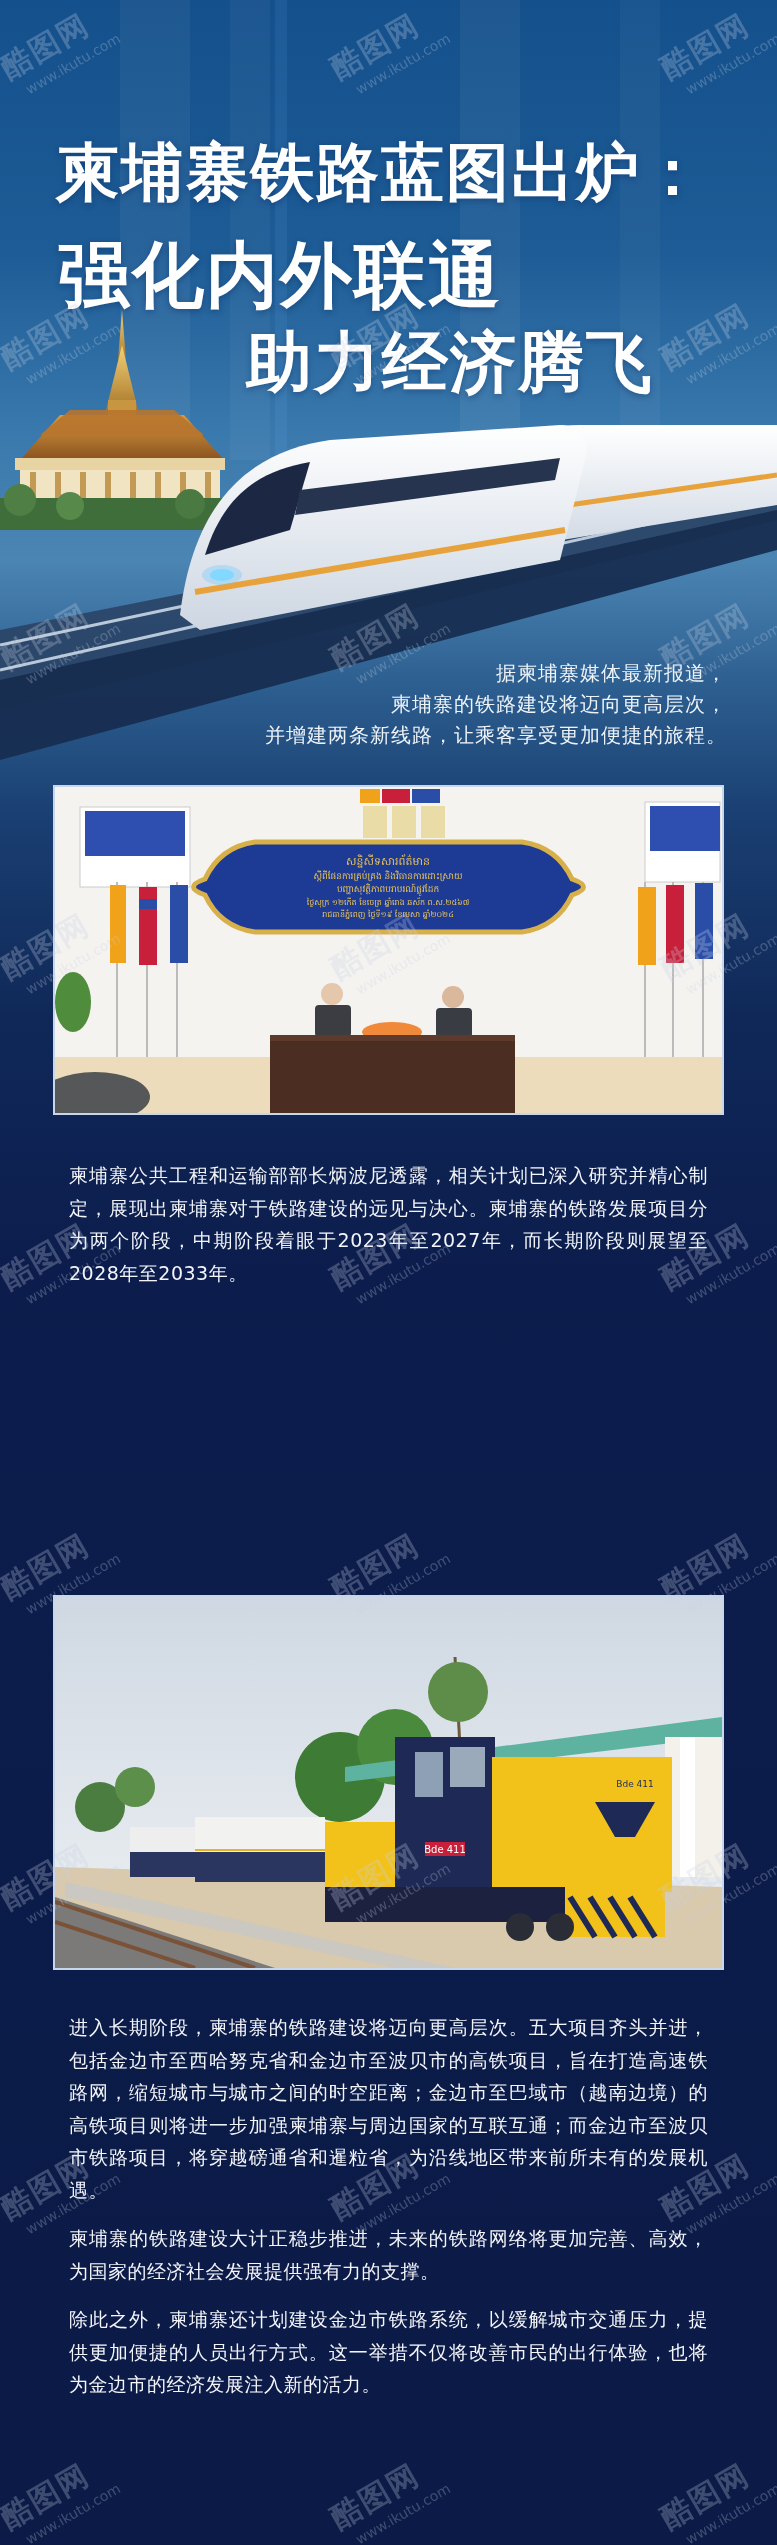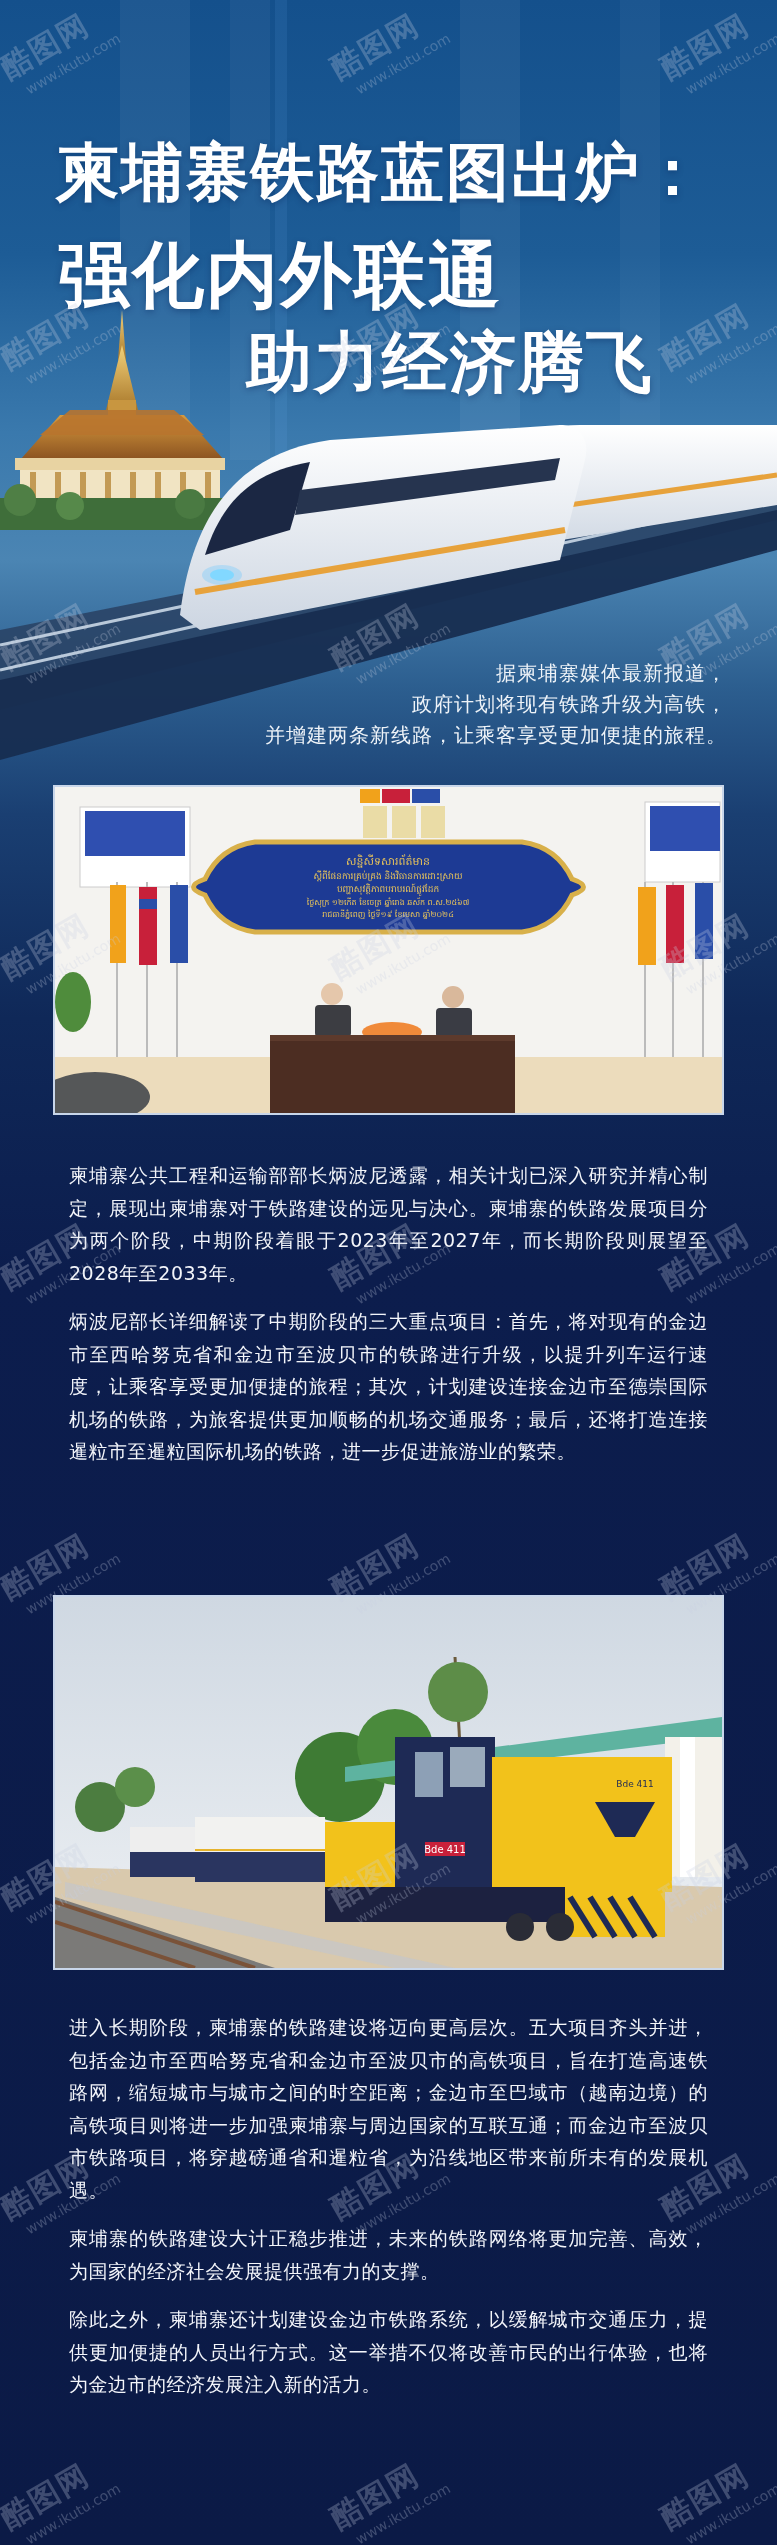--- a/index.html
+++ b/index.html
@@ -114,21 +114,21 @@
     <path d="M300,110 L560,78 L555,100 L295,135 Z" fill="#26344f"></path>
     <path d="M195,212 L565,150" stroke="#e7a23b" stroke-width="6"></path>
     <ellipse cx="222" cy="195" rx="12" ry="6" fill="#8ee0ff"></ellipse>
     <ellipse cx="222" cy="195" rx="20" ry="10" fill="#6cc8ff" opacity="0.35"></ellipse>
   </svg>
 
   <div class="title t3">助力经济腾飞</div>
 
   <div class="intro">
     <div>据柬埔寨媒体最新报道，</div>
-    <div>政府计划将现有铁路升级为高铁，</div>
+    <div>柬埔寨的铁路建设将迈向更高层次，</div>
     <div>并增建两条新线路，让乘客享受更加便捷的旅程。</div>
   </div>
 
   <div class="photo photo1">
     <svg width="667" height="326" viewBox="0 0 667 326">
       <rect width="667" height="326" fill="#f4f3f0"></rect>
       <rect y="270" width="667" height="56" fill="#ecdcbc"></rect>
 
       <rect x="25" y="20" width="110" height="80" fill="#ffffff" stroke="#ccc"></rect>
       <rect x="30" y="24" width="100" height="45" fill="#2f4fb0"></rect>
@@ -178,21 +178,20 @@
 
       <rect x="215" y="248" width="245" height="78" fill="#4c2d22"></rect>
       <rect x="215" y="248" width="245" height="6" fill="#5d3a2c"></rect>
 
       <ellipse cx="40" cy="310" rx="55" ry="25" fill="#3b3f47" opacity="0.85"></ellipse>
     </svg>
   </div>
 
   <div class="body-text bt1">
     <p>柬埔寨公共工程和运输部部长炳波尼透露，相关计划已深入研究并精心制定，展现出柬埔寨对于铁路建设的远见与决心。柬埔寨的铁路发展项目分为两个阶段，中期阶段着眼于2023年至2027年，而长期阶段则展望至2028年至2033年。</p>
-    <p>炳波尼部长详细解读了中期阶段的三大重点项目：首先，将对现有的金边市至西哈努克省和金边市至波贝市的铁路进行升级，以提升列车运行速度，让乘客享受更加便捷的旅程；其次，计划建设连接金边市至德崇国际机场的铁路，为旅客提供更加顺畅的机场交通服务；最后，还将打造连接暹粒市至暹粒国际机场的铁路，进一步促进旅游业的繁荣。</p>
   </div>
 
   <div class="photo photo2">
     <svg width="667" height="371" viewBox="0 0 667 371">
       <defs>
         <linearGradient id="sky" x1="0" y1="0" x2="0" y2="1">
           <stop offset="0" stop-color="#cfd8e2"></stop>
           <stop offset="1" stop-color="#eef1f4"></stop>
         </linearGradient>
       </defs>

